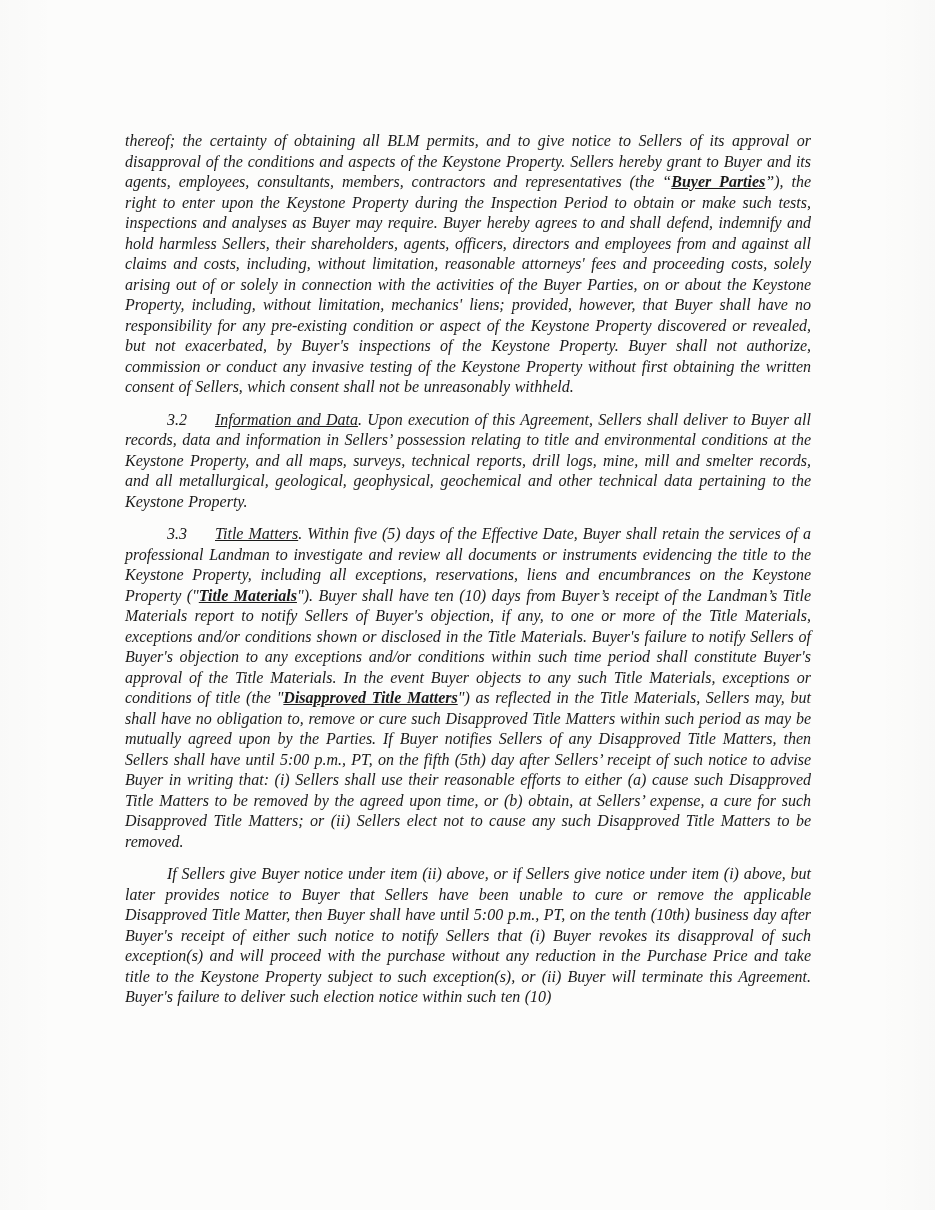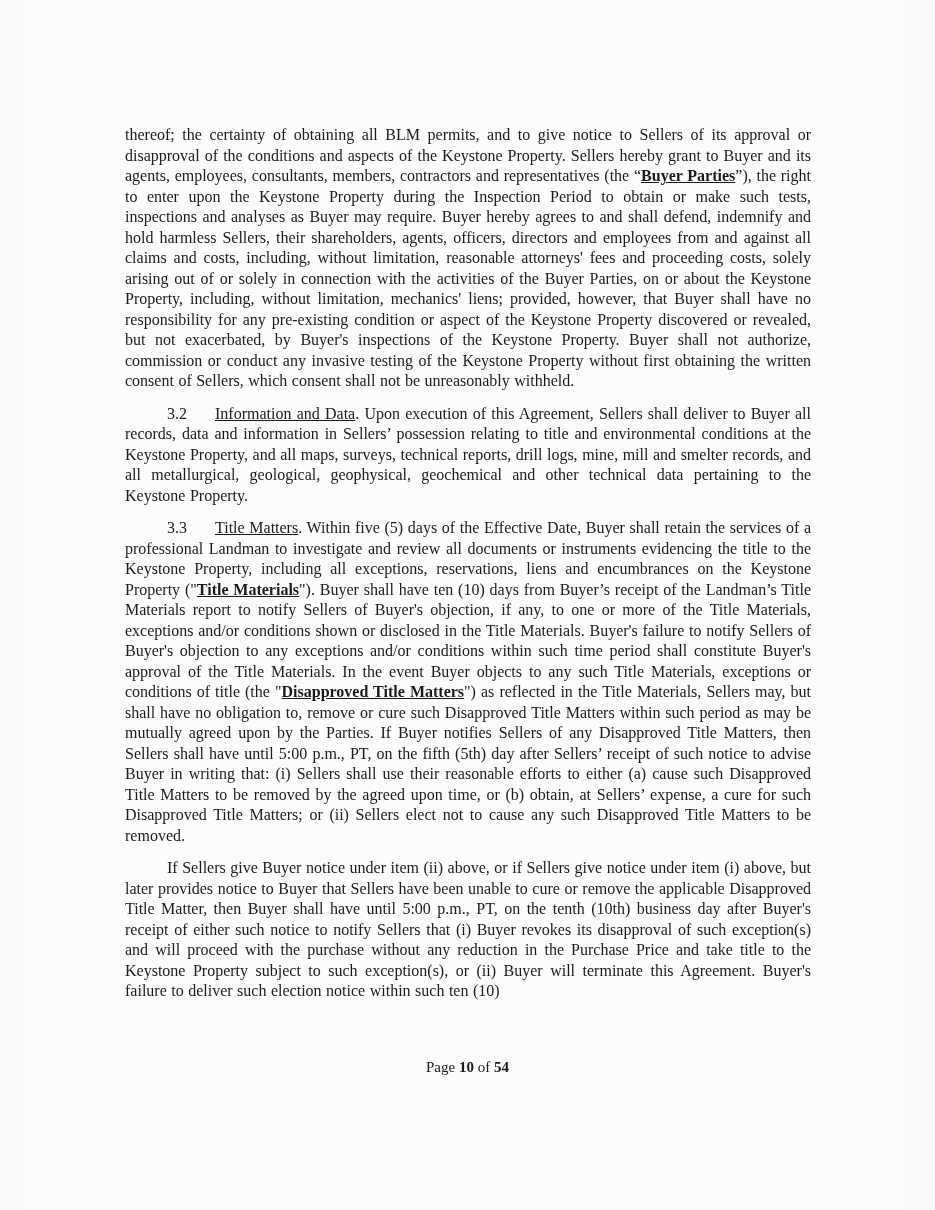--- a/index.html
+++ b/index.html
@@ -18,22 +18,23 @@
     width: 935px;
     height: 1210px;
     overflow: hidden;
     background:
       linear-gradient(90deg, rgba(0,0,0,0.012) 0%, rgba(0,0,0,0) 6%, rgba(0,0,0,0) 94%, rgba(0,0,0,0.015) 100%),
       #fcfcfb;
   }
   .content {
     position: absolute;
     left: 125px;
-    top: 125px;
+    top: 131px;
     width: 686px;
+    font-style: italic;
   }
   p.para {
     margin: 0 0 12px 0;
     font-size: 16px;
     line-height: 20.5px;
     text-align: justify;
     word-spacing: 0.5px;
   }
   p.para.indent {
     text-indent: 42px;
@@ -57,14 +58,13 @@
 </head>
 <body>
 
 <div class="page">
   <div class="content">
       <p class="para"><span class="">thereof; the certainty of obtaining all BLM permits, and to give notice to Sellers of its approval or disapproval of the conditions and aspects of the Keystone Property.  Sellers hereby grant to Buyer and its agents, employees, consultants, members, contractors and representatives (the “</span><span class="b u">Buyer Parties</span><span class="">”), the right to enter upon the Keystone Property during the Inspection Period to obtain or make such tests, inspections and analyses as Buyer may require.  Buyer hereby agrees to and shall defend, indemnify and hold harmless Sellers, their shareholders, agents, officers, directors and employees from and against all claims and costs, including, without limitation, reasonable attorneys' fees and proceeding costs, solely arising out of or solely in connection with the activities of the Buyer Parties, on or about the Keystone Property, including, without limitation, mechanics' liens; provided, however, that Buyer shall have no responsibility for any pre-existing condition or aspect of the Keystone Property discovered or revealed, but not exacerbated, by Buyer's inspections of the Keystone Property.  Buyer shall not authorize, commission or conduct any invasive testing of the Keystone Property without first obtaining the written consent of Sellers, which consent shall not be unreasonably withheld.</span></p>
       <p class="para indent"><span class="">3.2</span><span class="tab"></span><span class="u">Information and Data</span><span class="">.  Upon execution of this Agreement, Sellers shall deliver to Buyer all records, data and information in Sellers’ possession relating to title and environmental conditions at the Keystone Property, and all maps, surveys, technical reports, drill logs, mine, mill and smelter records, and all metallurgical, geological, geophysical, geochemical and other technical data pertaining to the Keystone Property.</span></p>
       <p class="para indent"><span class="">3.3</span><span class="tab"></span><span class="u">Title Matters</span><span class="">.  Within five (5) days of the Effective Date, Buyer shall retain the services of a professional Landman to investigate and review all documents or instruments evidencing the title to the Keystone Property, including all exceptions, reservations, liens and encumbrances on the Keystone Property ("</span><span class="b u">Title Materials</span><span class="">").  Buyer shall have ten (10) days from Buyer’s receipt of the Landman’s Title Materials report to notify Sellers of Buyer's objection, if any, to one or more of the Title Materials, exceptions and/or conditions shown or disclosed in the Title Materials.  Buyer's failure to notify Sellers of Buyer's objection to any exceptions and/or conditions within such time period shall constitute Buyer's approval of the Title Materials.  In the event Buyer objects to any such Title Materials, exceptions or conditions of title (the "</span><span class="b u">Disapproved Title Matters</span><span class="">") as reflected in the Title Materials, Sellers may, but shall have no obligation to, remove or cure such Disapproved Title Matters within such period as may be mutually agreed upon by the Parties.  If Buyer notifies Sellers of any Disapproved Title Matters, then Sellers shall have until 5:00 p.m., PT, on the fifth (5th) day after Sellers’ receipt of such notice to advise Buyer in writing that: (i) Sellers shall use their reasonable efforts to either (a) cause such Disapproved Title Matters to be removed by the agreed upon time, or (b) obtain, at Sellers’ expense, a cure for such Disapproved Title Matters; or (ii) Sellers elect not to cause any such Disapproved Title Matters to be removed.</span></p>
       <p class="para indent"><span class="">If Sellers give Buyer notice under item (ii) above, or if Sellers give notice under item (i) above, but later provides notice to Buyer that Sellers have been unable to cure or remove the applicable Disapproved Title Matter, then Buyer shall have until 5:00 p.m., PT, on the tenth (10th) business day after Buyer's receipt of either such notice to notify Sellers that (i) Buyer revokes its disapproval of such exception(s) and will proceed with the purchase without any reduction in the Purchase Price and take title to the Keystone Property subject to such exception(s), or (ii) Buyer will terminate this Agreement.  Buyer's failure to deliver such election notice within such ten (10)</span></p>
     </div>
-  <div class="footer"><span class="">Page </span><span class="b ">10</span><span class=""> of </span><span class="b ">54</span></div>
 </div>
 
 </body></html>

